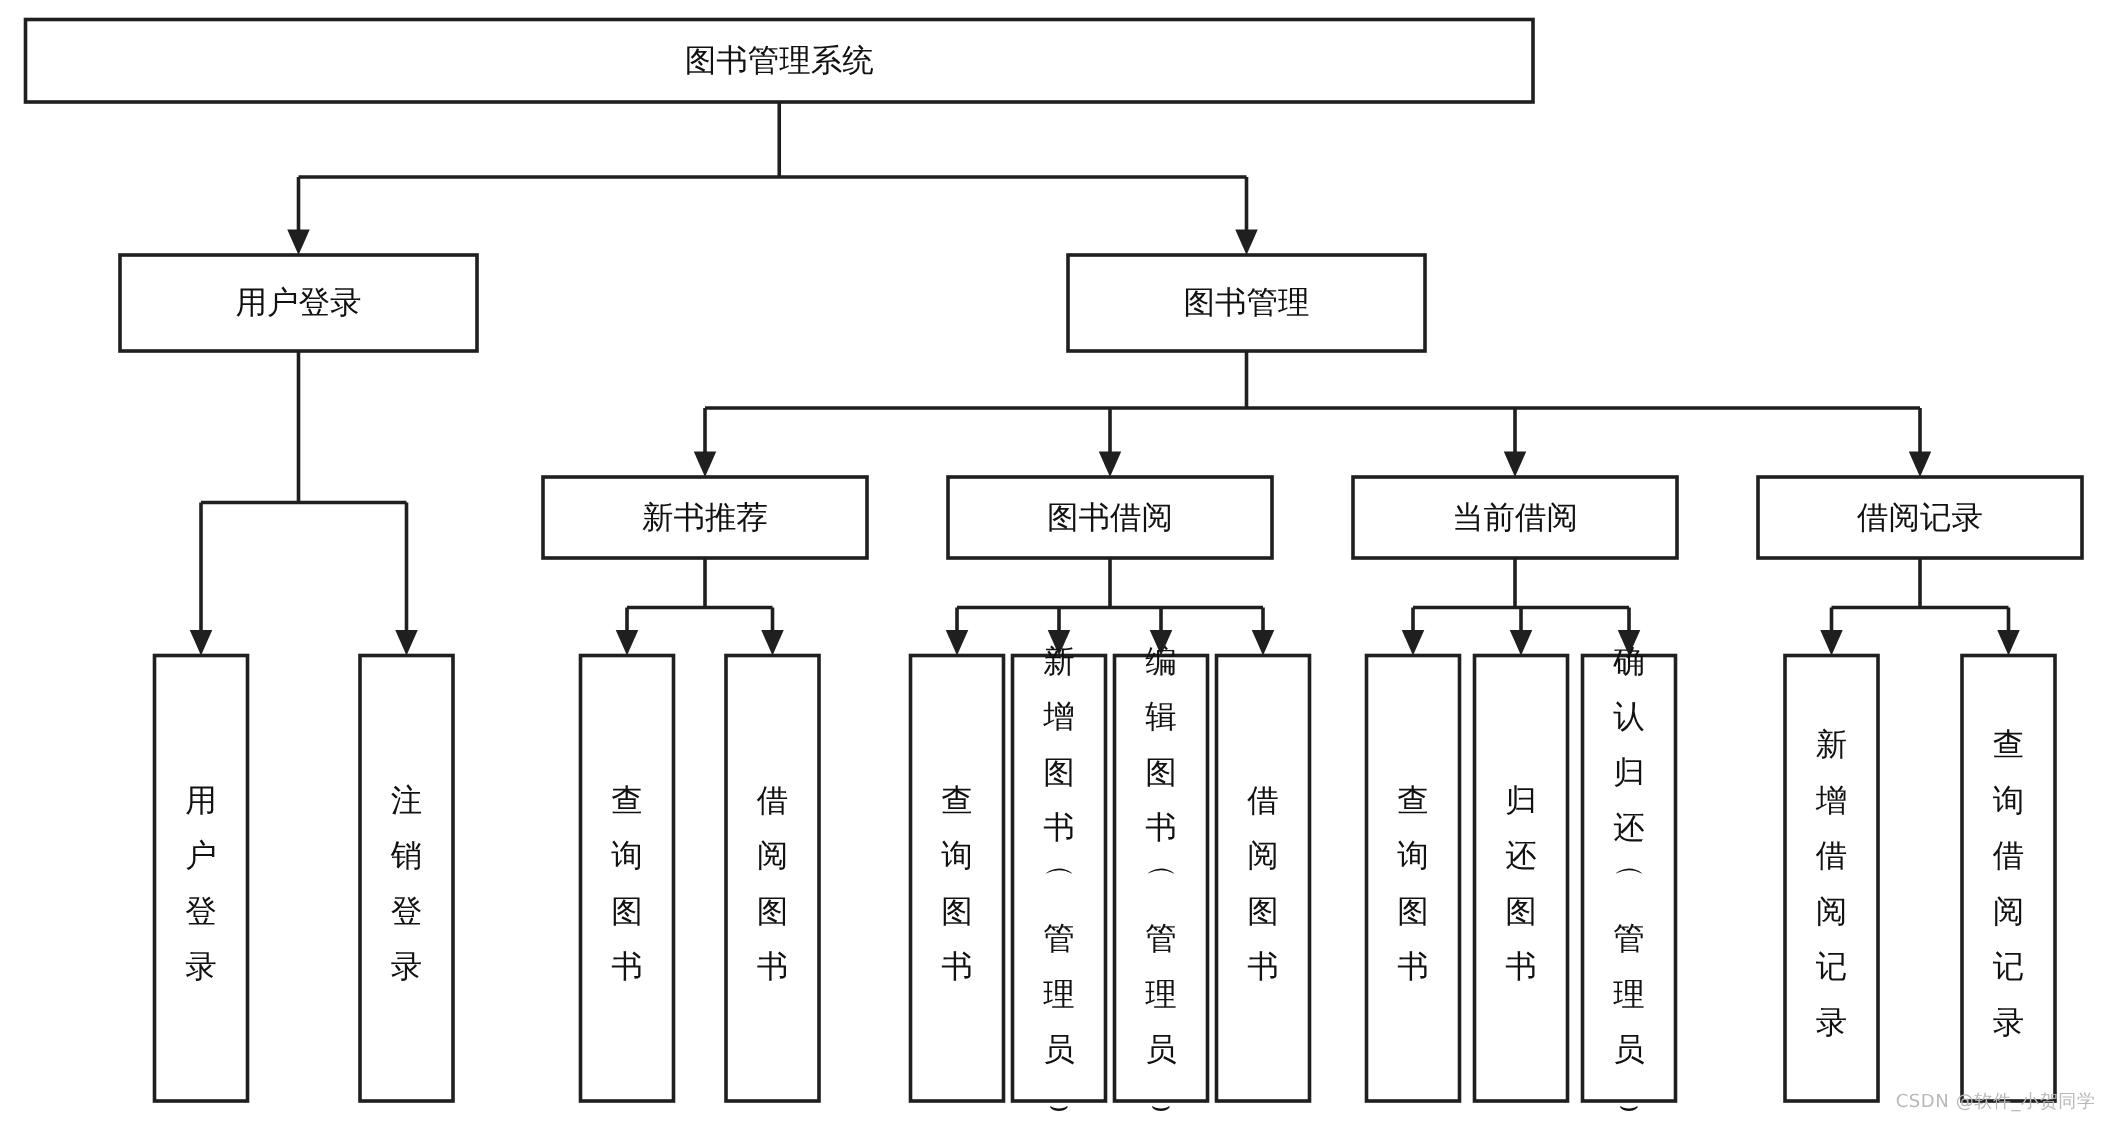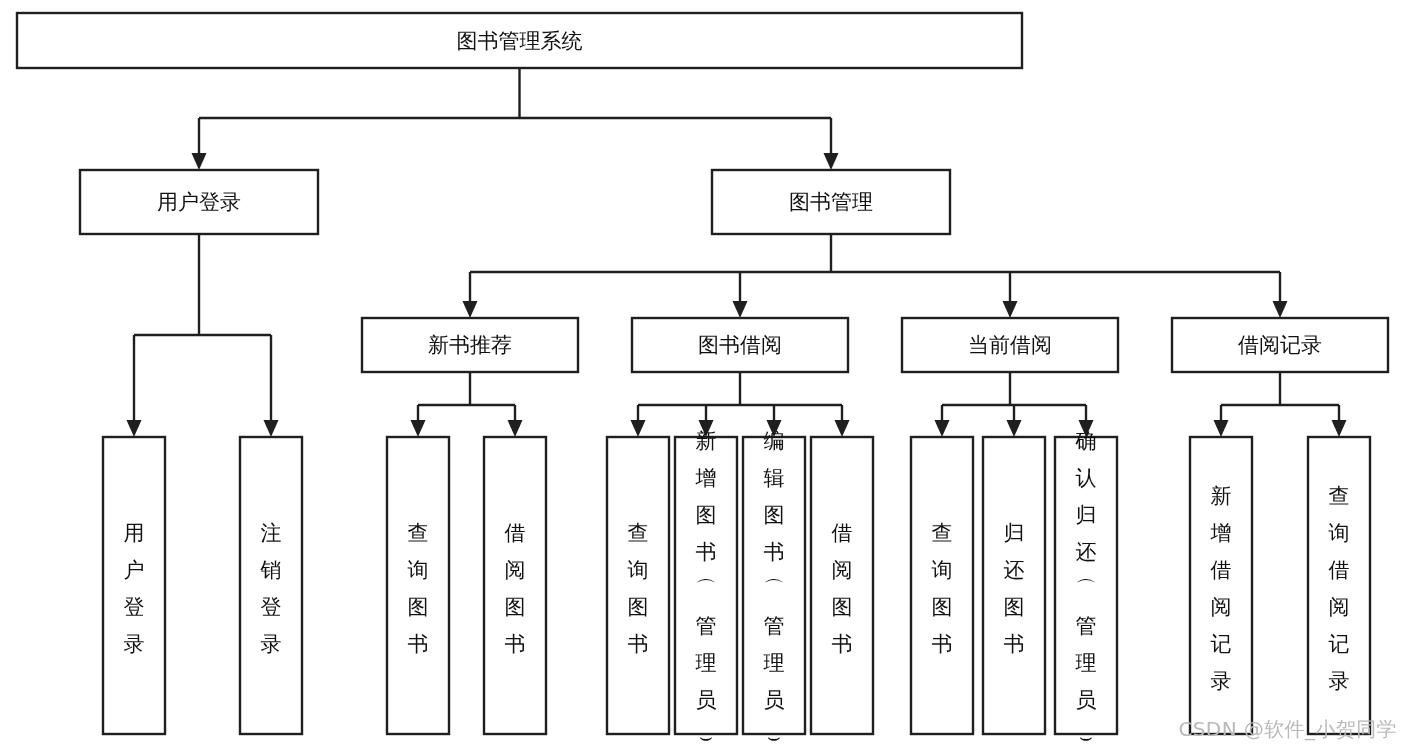--- a/index.html
+++ b/index.html
@@ -53,21 +53,21 @@
     font-family: "DejaVu Sans", "Liberation Sans", sans-serif;
     font-size: 21px;
     fill: #111111;
     text-anchor: middle;
   }
   .watermark {
     position: absolute;
     right: 8px;
     bottom: 4px;
     font-family: "DejaVu Sans", "Liberation Sans", sans-serif;
-    font-size: 20px;
+    font-size: 12px;
     color: #b9b9b9;
     letter-spacing: 0.4px;
     white-space: nowrap;
     user-select: none;
   }
 </style>
 </head>
 <body>
 
 <div id="diagram-root">

